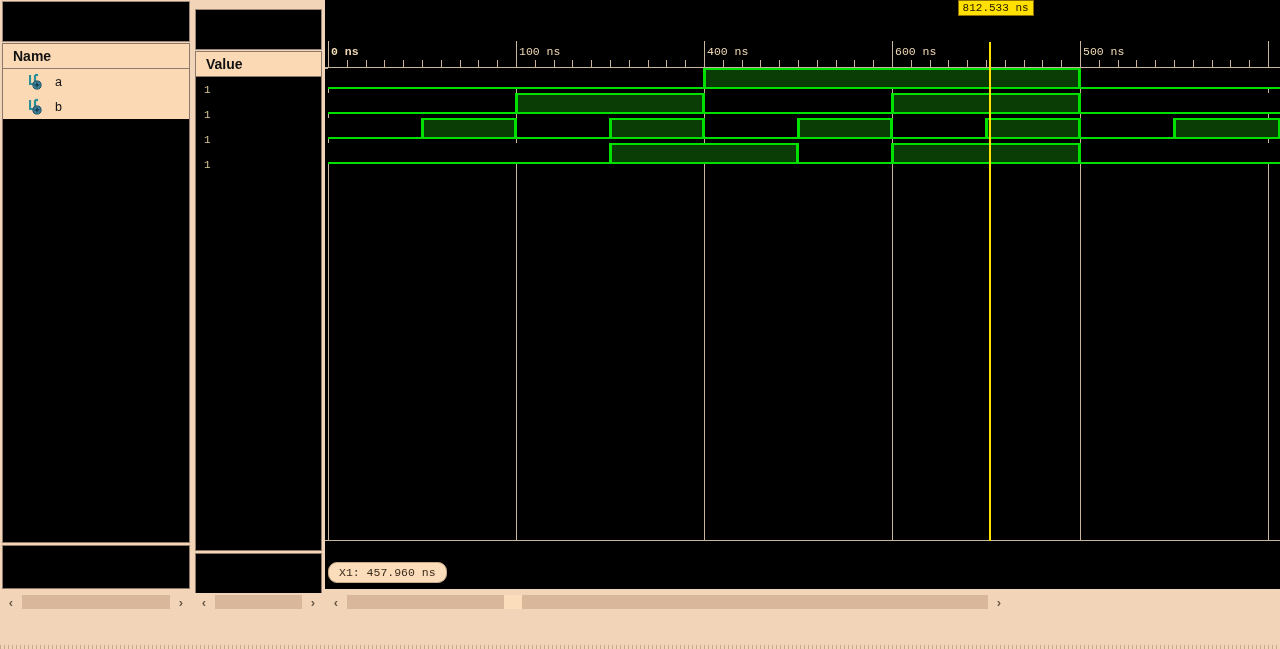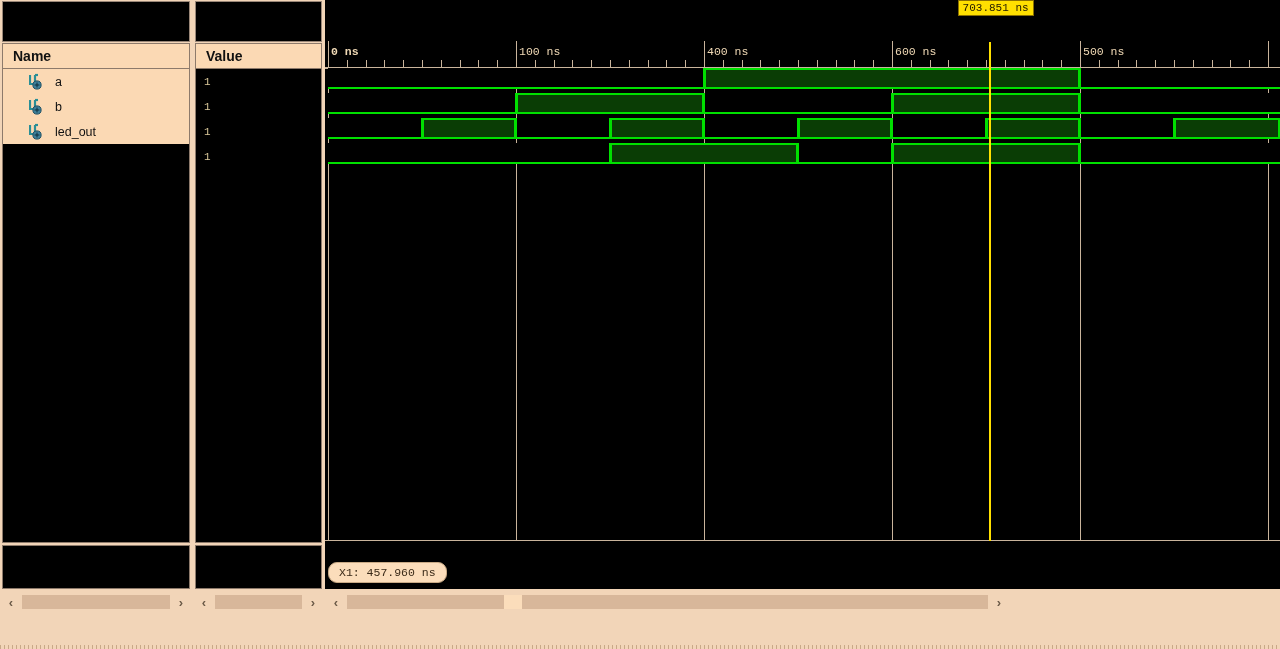--- a/index.html
+++ b/index.html
@@ -19,21 +19,21 @@
   .name-header{position:absolute;left:2px;top:43px;width:188px;height:26px;background:#fbd9b4;border:1px solid #8d7a6b;box-sizing:border-box;
      display:flex;align-items:center;padding-left:10px;font-weight:bold;font-size:14px;color:#111;}
   .name-body{position:absolute;left:2px;top:69px;width:188px;height:474px;background:#000;border:1px solid #8d7a6b;border-top:none;box-sizing:border-box;overflow:hidden;}
   .name-rows{position:absolute;left:0;top:0;width:100%;}
   .name-row{height:25px;display:flex;align-items:center;padding-left:26px;box-sizing:border-box;background:#fbd9b4;color:#111;font-size:12.5px;}
   .sig-ico{width:19px;height:18px;margin-right:7px;flex:0 0 auto;display:block;}
   .name-lbl{white-space:nowrap;}
   .name-bot-black{position:absolute;left:2px;top:545px;width:188px;height:44px;background:#000;border:1px solid #8d7a6b;box-sizing:border-box;}
 
   
-  .value-panel{position:absolute;left:193px;top:0;width:131px;height:416px;background:#f2d5b8;}
+  .value-panel{position:absolute;left:193px;top:8px;width:131px;height:416px;background:#f2d5b8;}
   .val-top-black{position:absolute;left:2px;top:1px;width:127px;height:41px;background:#000;border:1px solid #9a8778;box-sizing:border-box;}
   .val-header{position:absolute;left:2px;top:43px;width:127px;height:26px;background:#fbd9b4;border:1px solid #8d7a6b;box-sizing:border-box;
      display:flex;align-items:center;padding-left:10px;font-weight:bold;font-size:14px;color:#111;}
   .val-body{position:absolute;left:2px;top:69px;width:127px;height:474px;background:#000;border:1px solid #8d7a6b;border-top:none;box-sizing:border-box;overflow:hidden;}
   .val-row{height:25px;display:flex;align-items:center;padding-left:8px;box-sizing:border-box;color:#d9c79a;font-family:"Liberation Mono", monospace;font-size:11px;}
   .val-bot-black{position:absolute;left:2px;top:545px;width:127px;height:44px;background:#000;border:1px solid #8d7a6b;box-sizing:border-box;}
 
   
   .wave-panel{position:absolute;left:325px;top:0;width:955px;height:589px;background:#000;overflow:hidden;}
   .wave-inner{position:absolute;left:0;top:0;width:955px;height:589px;}
@@ -106,30 +106,20 @@
           </div>
           <div class="name-row">
             <svg class="sig-ico" viewBox="0 0 19 18">
               <path d="M1 2 L1 11 L5 11" stroke="#2a8f96" stroke-width="2.2" fill="none"></path>
               <path d="M6 2 L6 11" stroke="#2a8f96" stroke-width="2.2" fill="none"></path>
               <path d="M6 2 L9 2" stroke="#2a8f96" stroke-width="2.2" fill="none"></path>
               <circle cx="8" cy="12" r="4.1" fill="#3d7f99" stroke="#1d4f63" stroke-width="1"></circle>
               <path d="M8 9.6 L8 14.4 M5.6 12 L10.4 12" stroke="#0d2f3d" stroke-width="1"></path>
             </svg>
             <span class="name-lbl">b</span>
-          </div>
-          <div class="name-row">
-            <svg class="sig-ico" viewBox="0 0 19 18">
-              <path d="M1 2 L1 11 L5 11" stroke="#2a8f96" stroke-width="2.2" fill="none"></path>
-              <path d="M6 2 L6 11" stroke="#2a8f96" stroke-width="2.2" fill="none"></path>
-              <path d="M6 2 L9 2" stroke="#2a8f96" stroke-width="2.2" fill="none"></path>
-              <circle cx="8" cy="12" r="4.1" fill="#3d7f99" stroke="#1d4f63" stroke-width="1"></circle>
-              <path d="M8 9.6 L8 14.4 M5.6 12 L10.4 12" stroke="#0d2f3d" stroke-width="1"></path>
-            </svg>
-            <span class="name-lbl">led_out</span>
           </div>
         </div>
     </div>
     <div class="name-bot-black"></div>
   </div>
 
   <div class="value-panel">
     <div class="val-top-black"></div>
     <div class="val-header">Value</div>
     <div class="val-body">
@@ -267,21 +257,21 @@
             <div class="edge" style="left: 284px;"></div>
             <div class="seg low" style="left: 473px; width: 94px;"></div>
             <div class="edge" style="left: 472px;"></div>
             <div class="seg high" style="left: 567px; width: 188px;"></div>
             <div class="edge" style="left: 566px;"></div>
             <div class="seg low" style="left: 755px; width: 200px;"></div>
             <div class="edge" style="left: 754px;"></div>
           </div>
         </div>
       <div class="cursor-line" id="cursor-line" style="left: 663.62px;"></div>
-      <div class="cursor-label" id="cursor-label" style="left: 632.62px;">703.851 ns</div>
+      <div class="cursor-label" id="cursor-label" style="left: 632.62px;">812.533 ns</div>
       <div class="x1-box" id="x1-box" style="left: 3px; top: 562px;">X1:  457.960 ns</div>
     </div>
   </div>
 
   <div class="sbar" style="left:0;top:593px;width:192px;">
     <div class="sb-arrow">‹</div>
     <div class="sb-track"></div>
     <div class="sb-arrow">›</div>
   </div>
 

